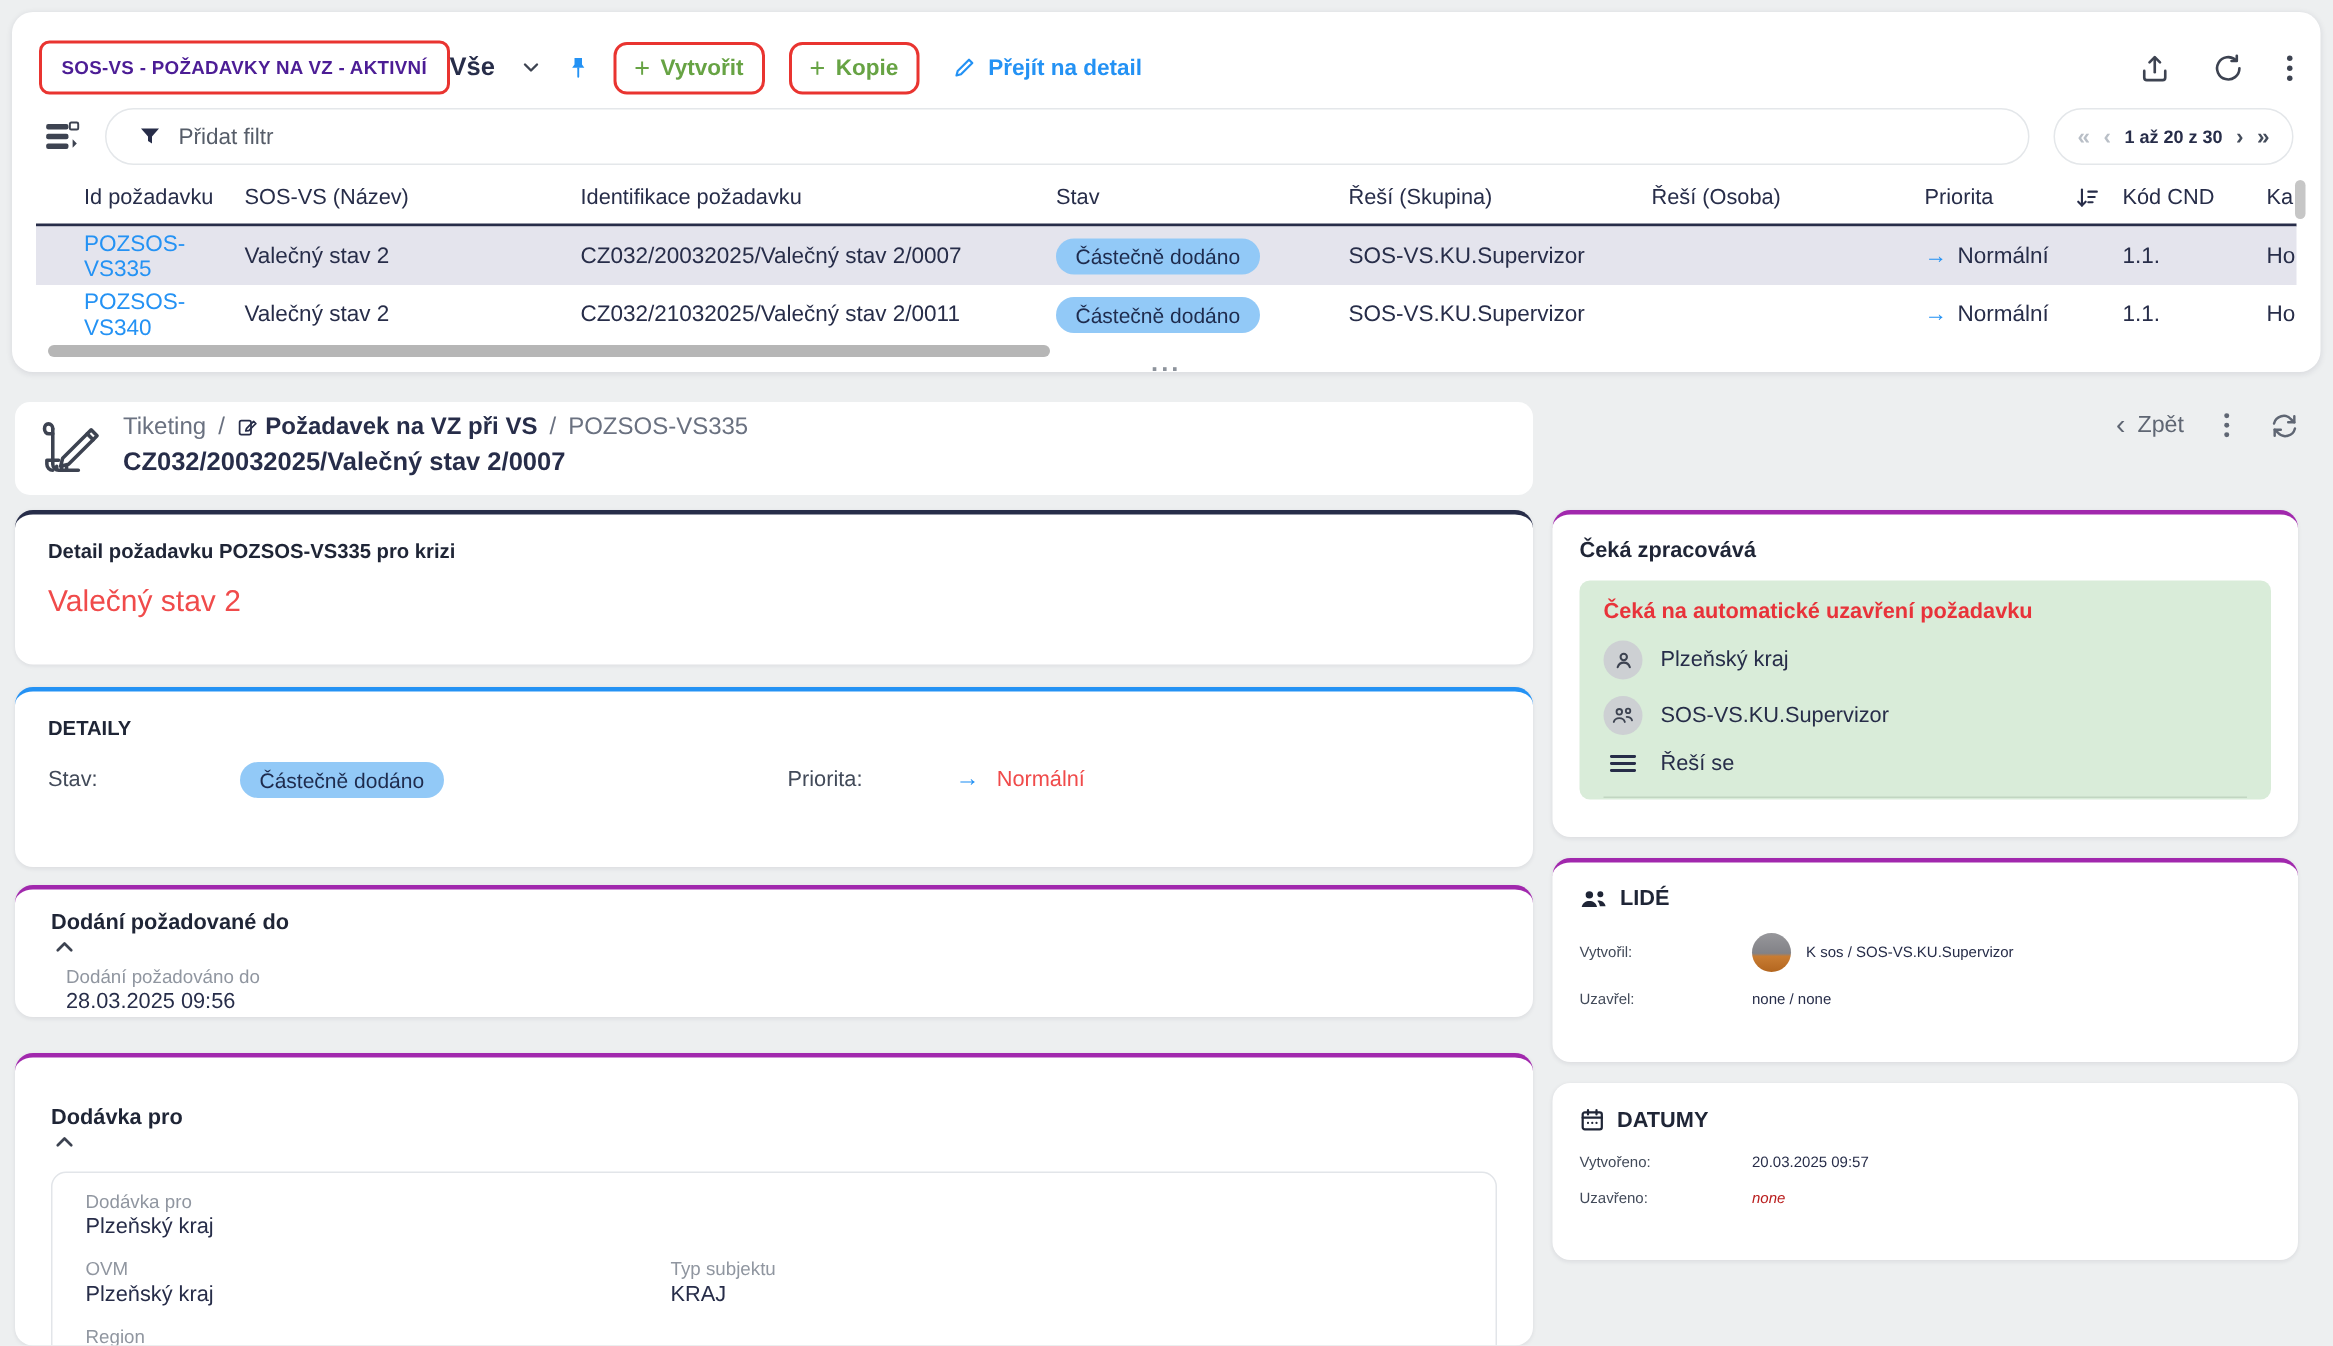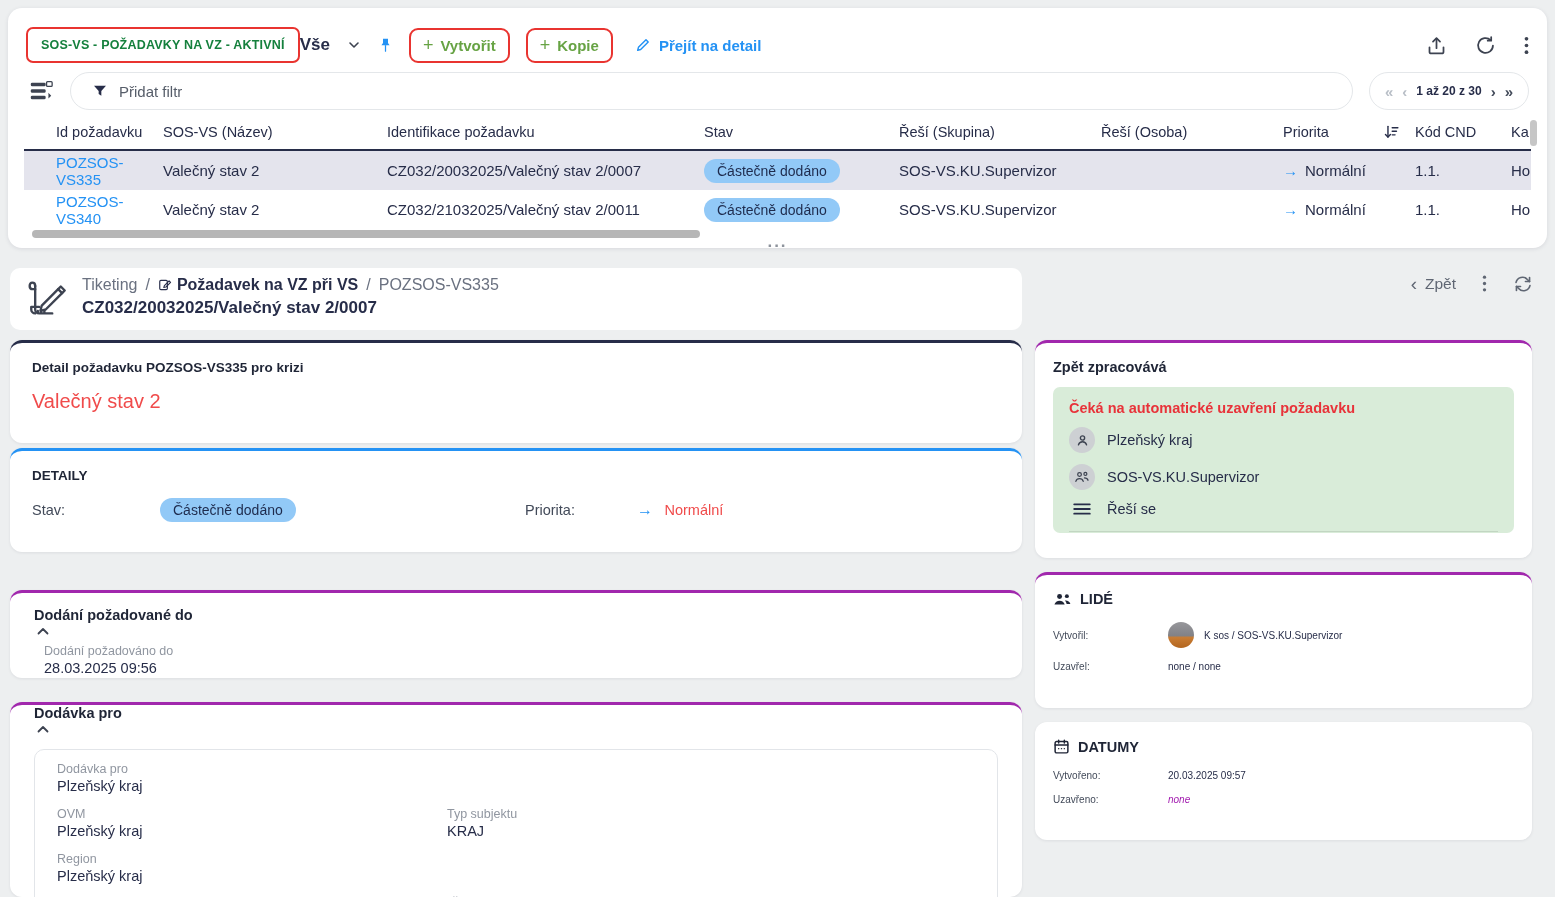--- a/index.html
+++ b/index.html
@@ -14,21 +14,21 @@
 
   
   .panel {
     position: absolute; left: 8px; top: 8px; width: 1539px; height: 240px;
     background: #fff; border-radius: 14px;
     box-shadow: 0 1px 4px rgba(25,30,55,.10);
   }
   .t-toolbar { position: absolute; top: 14px; left: 18px; right: 18px; height: 46px; display: flex; align-items: center; }
   .view-box {
     border: 2px solid #e93430; border-radius: 7px; padding: 9px 13px;
-    font-size: 12.5px; font-weight: bold; color: #15803d; letter-spacing: .2px; cursor: pointer;
+    font-size: 12.5px; font-weight: bold; color: #4c1d95; letter-spacing: .2px; cursor: pointer;
   }
   .scope { font-size: 17px; font-weight: bold; color: #272d49; cursor: pointer; }
   .tb-icon { margin-left: 16px; color: #3d4351; cursor: pointer; }
   .pin { color: #2492f4; }
   .ann-btn {
     border: 2px solid #e93430; border-radius: 9px; padding: 7px 12px; margin-left: 16px;
     display: flex; align-items: center; gap: 7px; cursor: pointer; background: #fff;
   }
   .green { color: #67a344; font-weight: bold; font-size: 15px; }
   .plus { font-size: 18px; line-height: 14px; font-weight: normal; }
@@ -97,33 +97,33 @@
   }
   .topnavy   { border-top: 3px solid #272d49; }
   .topblue   { border-top: 3px solid #2492f4; }
   .toppurple { border-top: 3px solid #a128ad; }
   .c-head { font-size: 13.5px; font-weight: bold; color: #1f2536; }
   .c-head-md { font-size: 14.5px; font-weight: bold; color: #1f2536; }
 
   #card-detail { left: 10px; top: 340px; width: 1012px; height: 103px; padding: 17px 22px; }
   .d-status { margin-top: 15px; font-size: 20px; color: #f04b4b; }
 
-  #card-detaily { left: 10px; top: 448px; width: 1012px; height: 104px; padding: 17px 22px; }
+  #card-detaily { left: 10px; top: 458px; width: 1012px; height: 120px; padding: 17px 22px; }
   .dt-fields { margin-top: 15px; display: grid; grid-template-columns: 128px 365px 112px auto; align-items: center; }
   .f-label { font-size: 14.5px; color: #424a59; }
   .prio-val { color: #f04b4b; font-size: 14.5px; }
 
   .sec-head { display: flex; align-items: flex-start; justify-content: space-between; flex-direction: column; }
   .chev-up { color: #3d4351; cursor: pointer; margin-right: 6px; }
 
   #card-dodani { left: 10px; top: 590px; width: 1012px; height: 88px; padding: 14px 24px; }
   .sub-label { margin: 3px 0 0 10px; font-size: 12.5px; color: #9096a0; }
   .sub-value { margin: 2px 0 0 10px; font-size: 14.5px; color: #272d49; }
 
-  #card-dodavka { left: 10px; top: 702px; width: 1012px; height: 195px; padding: 0 24px; overflow: hidden; }
+  #card-dodavka { left: 10px; top: 702px; width: 1012px; height: 195px; padding: 32px 24px; overflow: hidden; }
   .inner-box { margin-top: 10px; border: 1.5px solid #e2e5e9; border-radius: 10px; padding: 12px 22px; }
   .fld { margin-bottom: 13px; }
   .fld .lab { font-size: 12.5px; color: #9096a0; }
   .fld .val { font-size: 14.5px; color: #272d49; margin-top: 2px; }
   .val-red { color: #f04b4b; cursor: pointer; }
   .two-col { display: grid; grid-template-columns: 390px auto; }
 
   #card-ukol { left: 1035px; top: 340px; width: 497px; height: 218px; padding: 16px 18px; }
   .greenbox { margin-top: 12px; background: #d9ecd9; border-radius: 7px; padding: 13px 16px; height: 146px; }
   .g-status { color: #e8333a; font-weight: bold; font-size: 14.5px; }
@@ -133,21 +133,21 @@
 
   #card-lide { left: 1035px; top: 572px; width: 497px; height: 136px; padding: 16px 18px; }
   .icon-head { display: flex; align-items: center; gap: 8px; }
   .kv { margin-top: 15px; display: grid; grid-template-columns: 115px auto; row-gap: 13px; align-items: center; font-size: 10px; }
   .kv .k { color: #424a59; }
   .kv .v { color: #272d49; display: flex; align-items: center; gap: 10px; }
   .avatar {
     width: 26px; height: 26px; border-radius: 50%; flex: 0 0 26px;
     background: linear-gradient(180deg, #97979b 0%, #828287 52%, #c87c33 60%, #b3661f 100%);
   }
-  .none-italic { font-style: italic; color: #a21caf; }
+  .none-italic { font-style: italic; color: #b91c1c; }
 
   #card-datumy { left: 1035px; top: 722px; width: 497px; height: 118px; padding: 16px 18px; }
 </style>
 </head>
 <body>
 
 <div class="panel">
 
   <div class="t-toolbar">
     <div class="view-box">
@@ -405,21 +405,21 @@
       </div>
       <div class="fld">
         <div class="lab">IČO</div>
 
       </div>
     </div>
   </div>
 </div>
 
 <div class="card toppurple" id="card-ukol">
-  <div class="c-head-md">Zpět zpracovává</div>
+  <div class="c-head-md">Čeká zpracovává</div>
   <div class="greenbox">
     <div class="g-status">Čeká na automatické uzavření požadavku</div>
     <div class="g-row">
       <span class="g-circle">
         <svg width="15" height="15" viewBox="0 0 24 24" fill="none" stroke="currentColor" stroke-width="2.2" stroke-linecap="round">
             <circle cx="12" cy="8" r="3.4"></circle>
             <path d="M5.5 19c1-3.4 3.6-5 6.5-5s5.5 1.6 6.5 5"></path>
           </svg>
       </span>
       <span>Plzeňský kraj</span>

